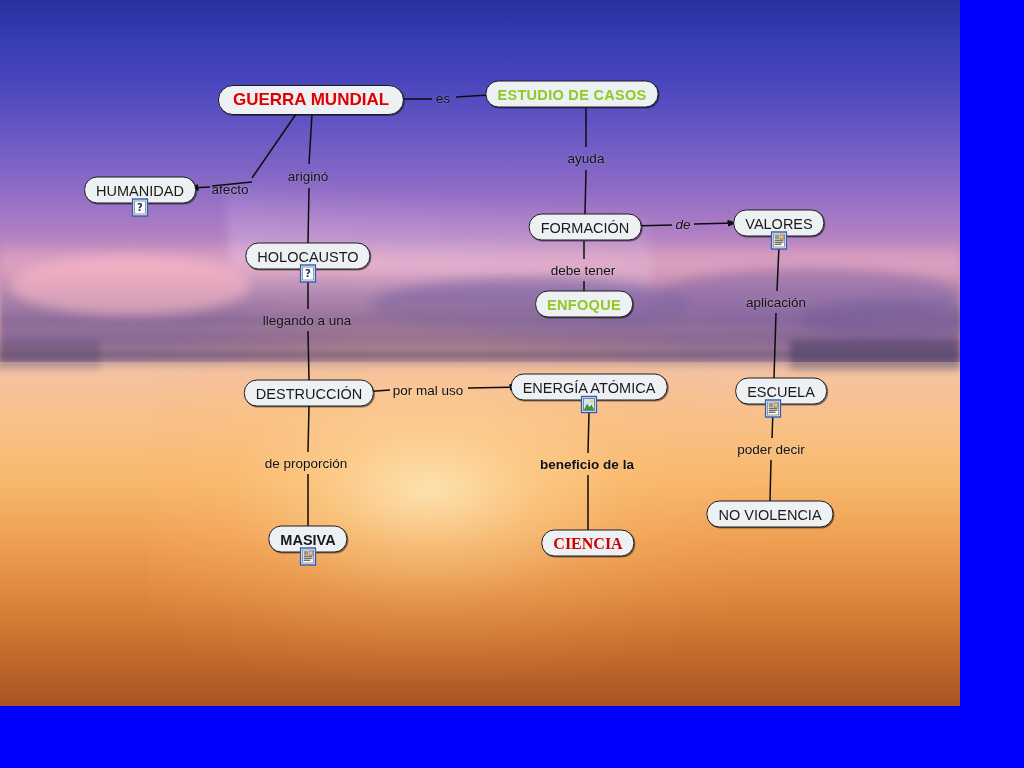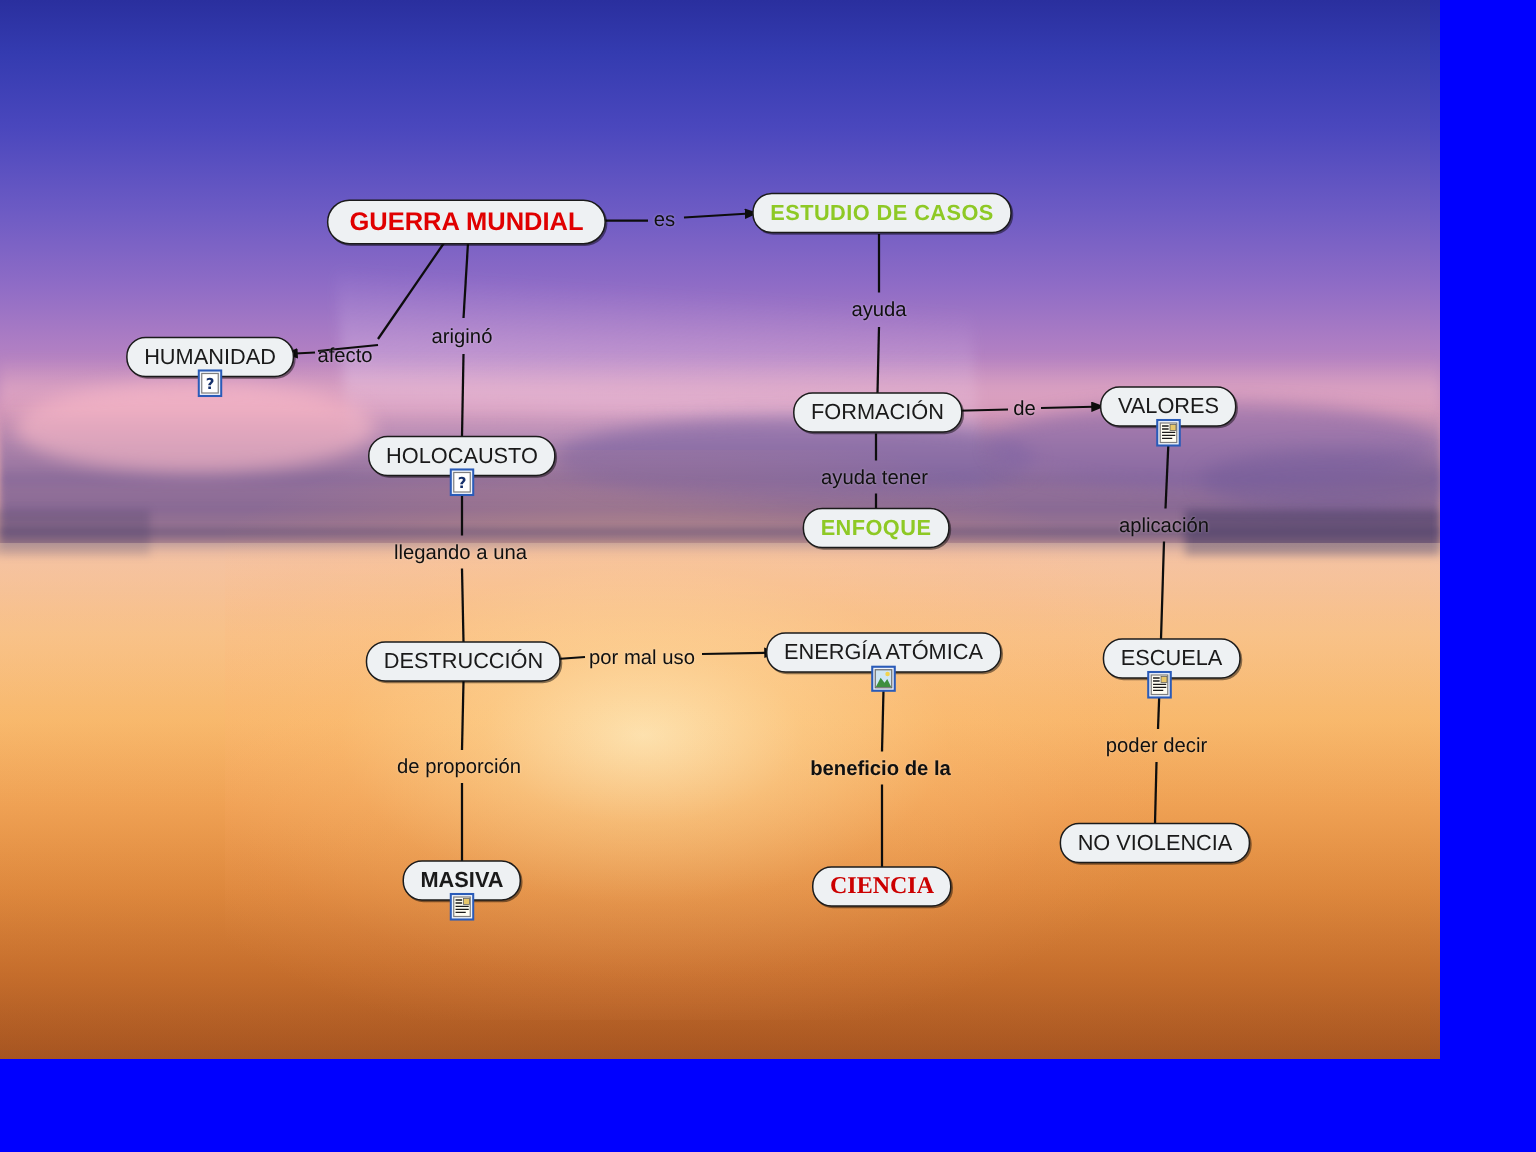--- a/index.html
+++ b/index.html
@@ -152,21 +152,21 @@
   #cap-page-icon {
     left: 12px; top: 7px; width: 24px; height: 16px;
     border: 1.5px solid #c9c9c9;
     background: #f2f2f2;
   }
   #cap-arrow-icon {
     left: 46px; top: 8px; width: 28px; height: 15px;
   }
 
   
-  #map { position: absolute; left: 0; top: 0; width: 960px; height: 630px; margin-top: 48px; }
+  #map { position: absolute; left: 0; top: 0; width: 960px; height: 630px; }
   #edges { position: absolute; left: 0; top: 0; width: 960px; height: 706px; }
 
   .node {
     position: absolute;
     background: #eef1f3;
     border: 1.6px solid #1b1b1b;
     border-radius: 13px;
     box-shadow: 1px 1px 0 rgba(0,0,0,0.45);
     display: flex;
     align-items: center;
@@ -278,21 +278,21 @@
 
           <line x1="773" y1="411" x2="772" y2="438"></line>
           <line x1="771" y1="460" x2="770" y2="501"></line>
         </g>
       </svg>
 
       <div id="nodes-layer">
           <div class="node red big" style="left: 311px; top: 100px;">
             <span>GUERRA MUNDIAL</span>
           </div>
-          <div class="node green" style="left: 588px; top: 94px; border-radius: 13px;">
+          <div class="node green" style="left: 572px; top: 94px; border-radius: 13px;">
             <span>ESTUDIO DE CASOS</span>
           </div>
           <div class="node" style="left: 140px; top: 190px;">
             <span>HUMANIDAD</span>
           </div>
           <div class="res-icon" style="left: 140px; top: 198px;"><svg viewBox="0 0 17 19" xmlns="http://www.w3.org/2000/svg">
               <rect x="1" y="1" width="15" height="17" fill="#eef3fb" stroke="#2a5bb8" stroke-width="1.4"></rect>
               <rect x="3" y="3" width="11" height="13" fill="#ffffff" stroke="#7f7f7f" stroke-width="0.8"></rect>
               <text x="8.5" y="13" font-size="10" font-family="DejaVu Sans, sans-serif" text-anchor="middle" fill="#15306b" font-weight="bold">?</text>
             </svg></div>
@@ -372,22 +372,22 @@
             </svg></div>
           <div class="node redserif" style="left: 588px; top: 543px;">
             <span>CIENCIA</span>
           </div>
         </div>
       <div id="labels-layer">
           <div class="edge-label" style="left: 443px; top: 98px;">es</div>
           <div class="edge-label" style="left: 230px; top: 189px;">afecto</div>
           <div class="edge-label" style="left: 308px; top: 176px;">ariginó</div>
           <div class="edge-label" style="left: 586px; top: 158px;">ayuda</div>
-          <div class="edge-label" style="left: 683px; top: 224px;">de</div>
-          <div class="edge-label" style="left: 583px; top: 270px;">ayuda tener</div>
+          <div class="edge-label" style="left: 683px; top: 224px; font-style: italic;">de</div>
+          <div class="edge-label" style="left: 583px; top: 270px;">debe tener</div>
           <div class="edge-label" style="left: 776px; top: 302px; text-align: right;">aplicación</div>
           <div class="edge-label" style="left: 307px; top: 320px;">llegando a una</div>
           <div class="edge-label" style="left: 428px; top: 390px;">por mal uso</div>
           <div class="edge-label" style="left: 306px; top: 463px;">de proporción</div>
           <div class="edge-label" style="left: 587px; top: 464px; font-weight: bold;">beneficio de la</div>
           <div class="edge-label" style="left: 771px; top: 449px;">poder decir</div>
         </div>
     </div>
   </div>
 

